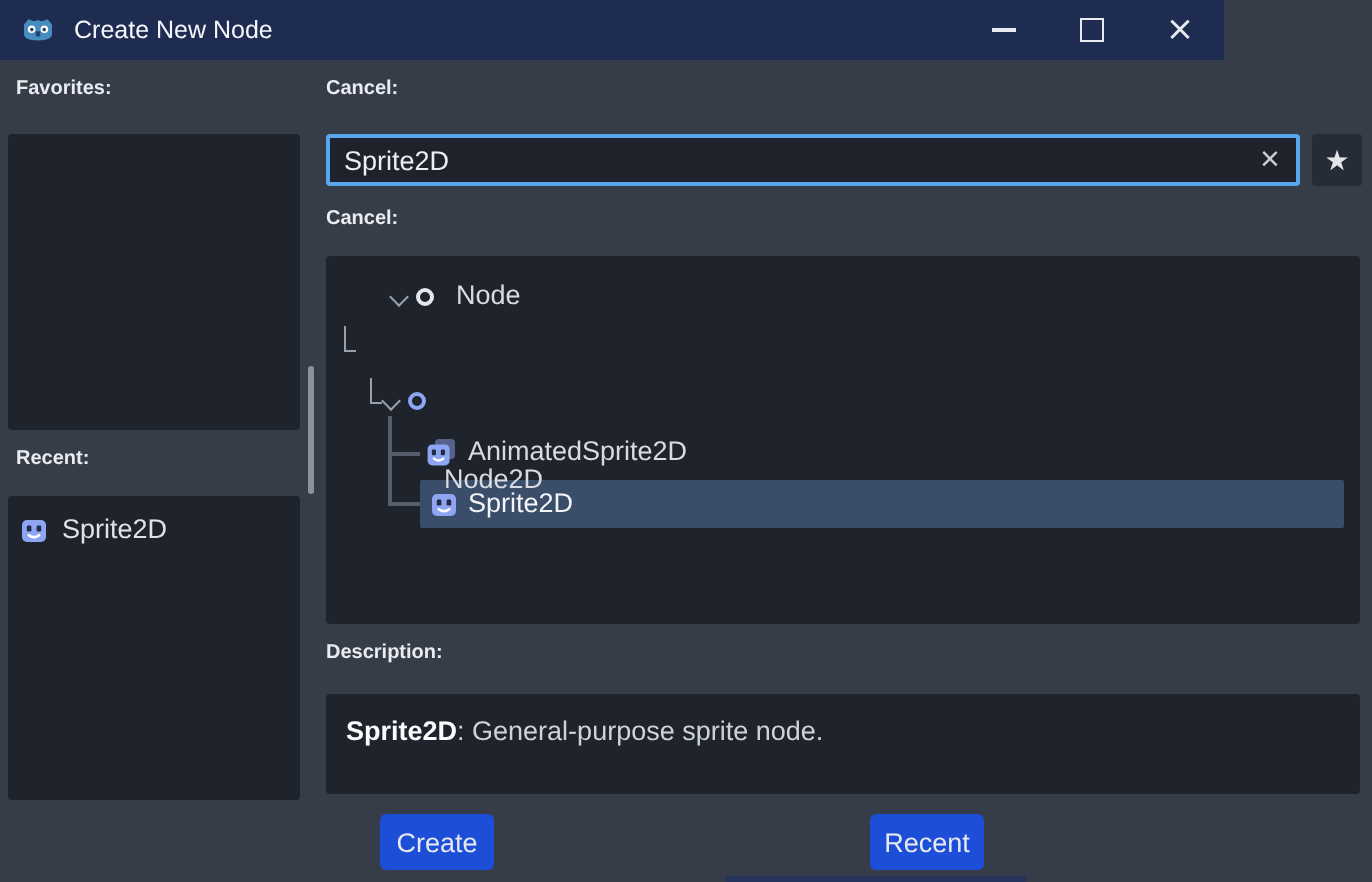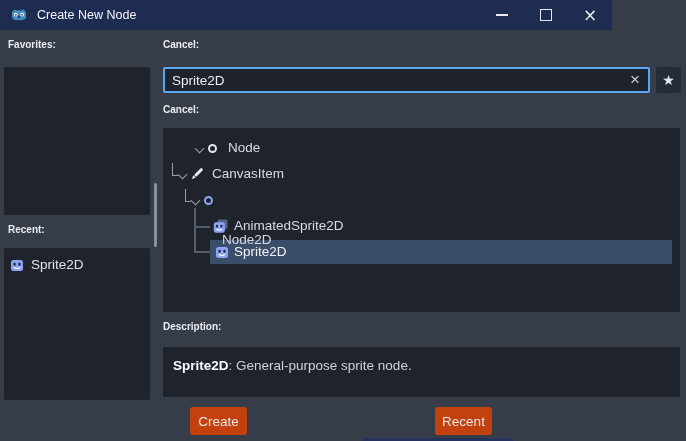--- a/index.html
+++ b/index.html
@@ -58,21 +58,21 @@
   }
   .icon-abs{position:absolute;display:flex;}
   .row-label{position:absolute;font-size:13.5px;color:#d8dbe2;white-space:nowrap;}
   .row-label.sel{color:#f2f4f8;}
   
   .desc-text{position:absolute;left:10px;top:11px;font-size:13.5px;color:#ced3db;}
   .desc-text b{color:#fafbfd;}
   
   .dlg-btn{
     position:absolute;top:377px;width:57px;height:28px;
-    background:#c2410c;border-radius:3px;display:flex;align-items:center;justify-content:center;
+    background:#1d4ed8;border-radius:3px;display:flex;align-items:center;justify-content:center;
     font-size:13.5px;color:#e6e9ee;
   }
   .splitter{position:absolute;left:154px;top:153px;width:3px;height:64px;background:#8b919c;border-radius:2px;}
   .edge-line{position:absolute;left:363px;top:408px;width:150px;height:3px;background:#26335c;}
   .recent-item{position:absolute;left:6px;top:9px;display:flex;align-items:center;font-size:13.5px;color:#dfe2e8;}
   .recent-item svg{margin-right:7px;}
 </style>
 </head>
 <body>
 
@@ -142,30 +142,20 @@
     <div class="hline" style="left:31px;top:123px;width:16px;"></div>
 
     <div class="tree-row" style="top:8px;margin-left:28px;">
       <span class="chev" style="left:5px;top:9px;"></span>
       <span class="icon-abs" style="left:17px;top:8px;">
           <span class="ring ring-node"></span>
         </span>
       <span class="row-label" style="left:37px;top:4px;">Node</span>
     </div>
 
-    <div class="tree-row" style="top:34px;">
-      <span class="chev" style="left:16px;top:9px;"></span>
-      <span class="icon-abs" style="left:27px;top:5px;">
-        <svg width="14" height="14" viewBox="0 0 14 14">
-          <line x1="6" y1="8" x2="11.3" y2="2.7" stroke="#e6e9ee" stroke-width="3" stroke-linecap="round"></line>
-          <path d="M2 12 L3.2 8.2 L5.8 10.8 Z" fill="#e6e9ee"></path>
-        </svg>
-      </span>
-      <span class="row-label muted" style="left:49px;top:4px;">CanvasItem</span>
-    </div>
 
     <div class="tree-row" style="top:60px;">
       <span class="chev" style="left:29px;top:9px;"></span>
       <span class="icon-abs" style="left:41px;top:8px;">
           <span class="ring ring-node2d"></span>
         </span>
       <span class="row-label" style="left:59px;top:4px;margin-top:40px;">Node2D</span>
     </div>
 
     <div class="tree-row" style="top:86px;">

